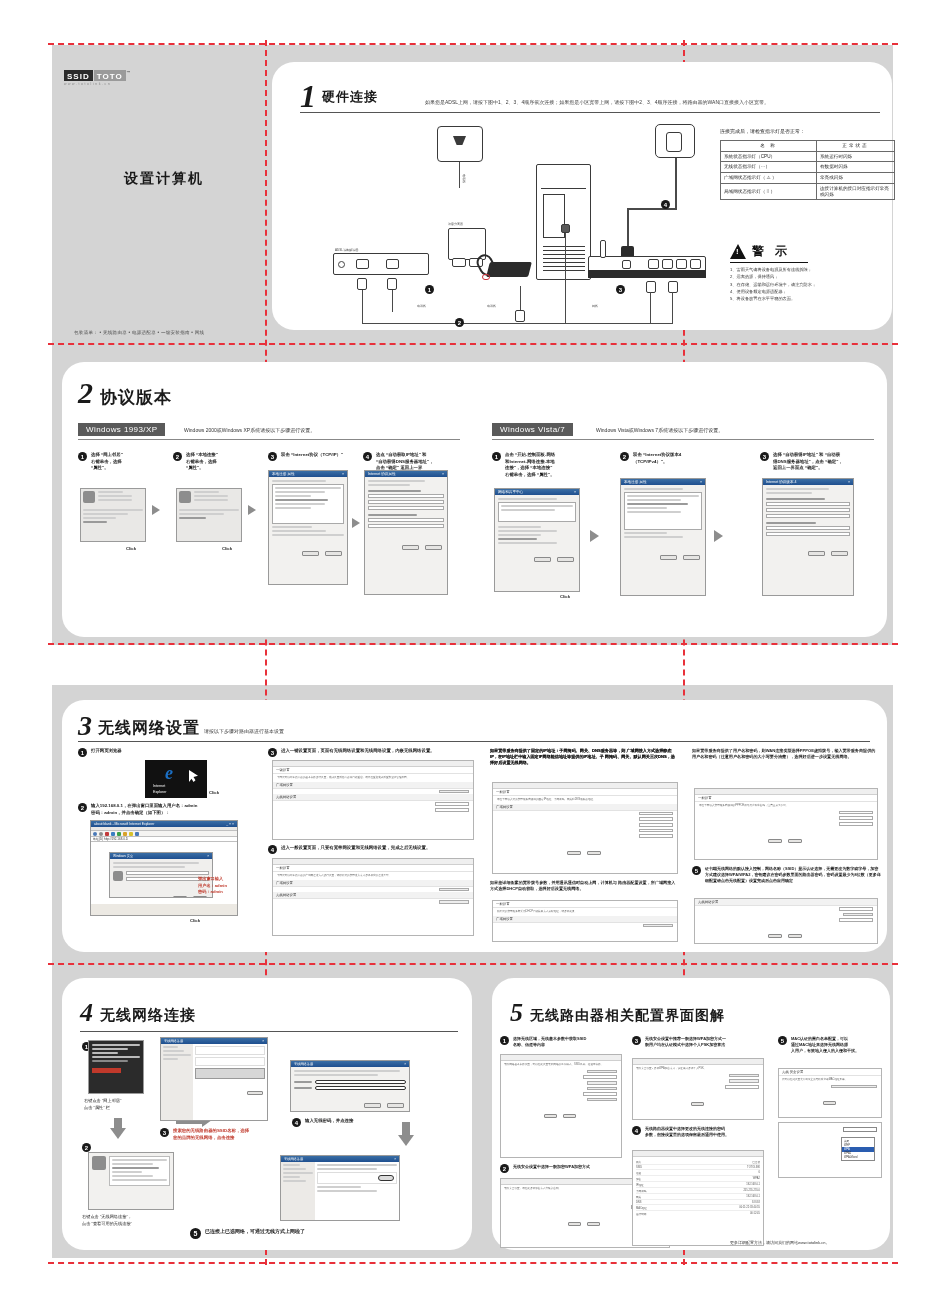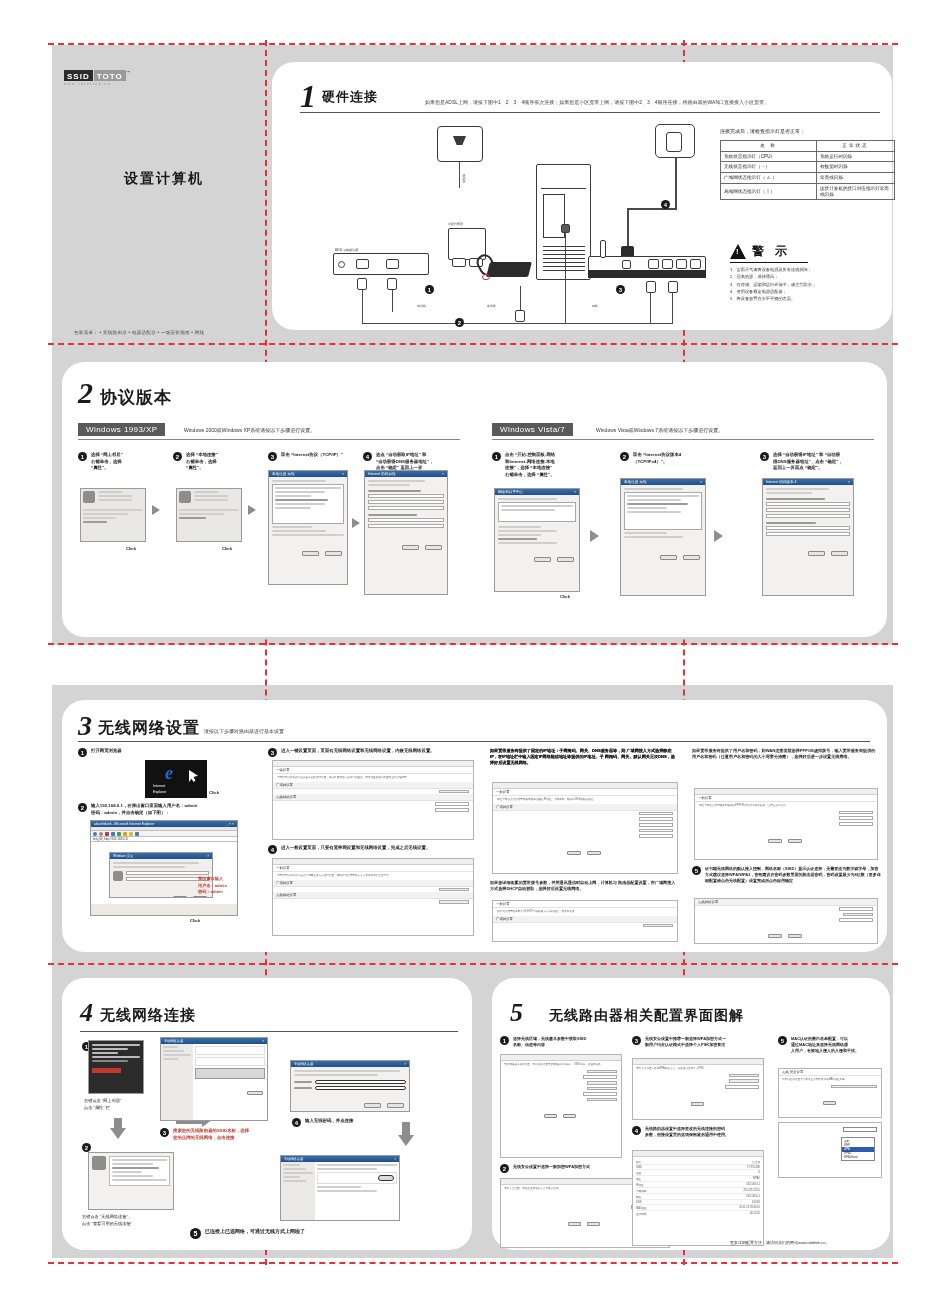--- a/index.html
+++ b/index.html
@@ -894,21 +894,21 @@
     </div>
   </div>
   <div class="step" style="left:190px; top:1228px; width:210px;">
     <span class="bullet lg">5</span>
     <span class="steptext b" style="font-size:5px;">已连接上已选网络，可通过无线方式上网啦了</span>
   </div>
 
   <div class="panel" id="panel-s5" style="left:492px; top:978px; width:398px; height:272px;"></div>
 
   <div class="secnum" style="position:absolute; left:510px; top:1000px; font-size:26px;">5</div>
-  <div class="sectitle" style="position:absolute; left:530px; top:1007px; font-size:14px;margin-left:19px;">无线路由器相关配置界面图解</div>
+  <div class="sectitle" style="position:absolute; left:530px; top:1007px; font-size:14px;">无线路由器相关配置界面图解</div>
 
   <div class="step" style="left:500px; top:1036px; width:120px;">
     <span class="bullet">1</span>
     <span class="steptext b" style="white-space:pre-line; font-size:4px;">选择无线区域，无线基本参数中获取SSID
 名称、信道等内容</span>
   </div>
   <div class="webmock" style="left:500px; top:1054px; width:122px; height:104px;">
     <div class="wm-head"></div>
     <div style="font-size:2.6px;color:#666;padding:2px 3px;line-height:1.5;">无线网络基本参数设置，可以在此设置无线网络的工作模式、SSID名称、信道等参数。</div>
     <div class="wm-row">

